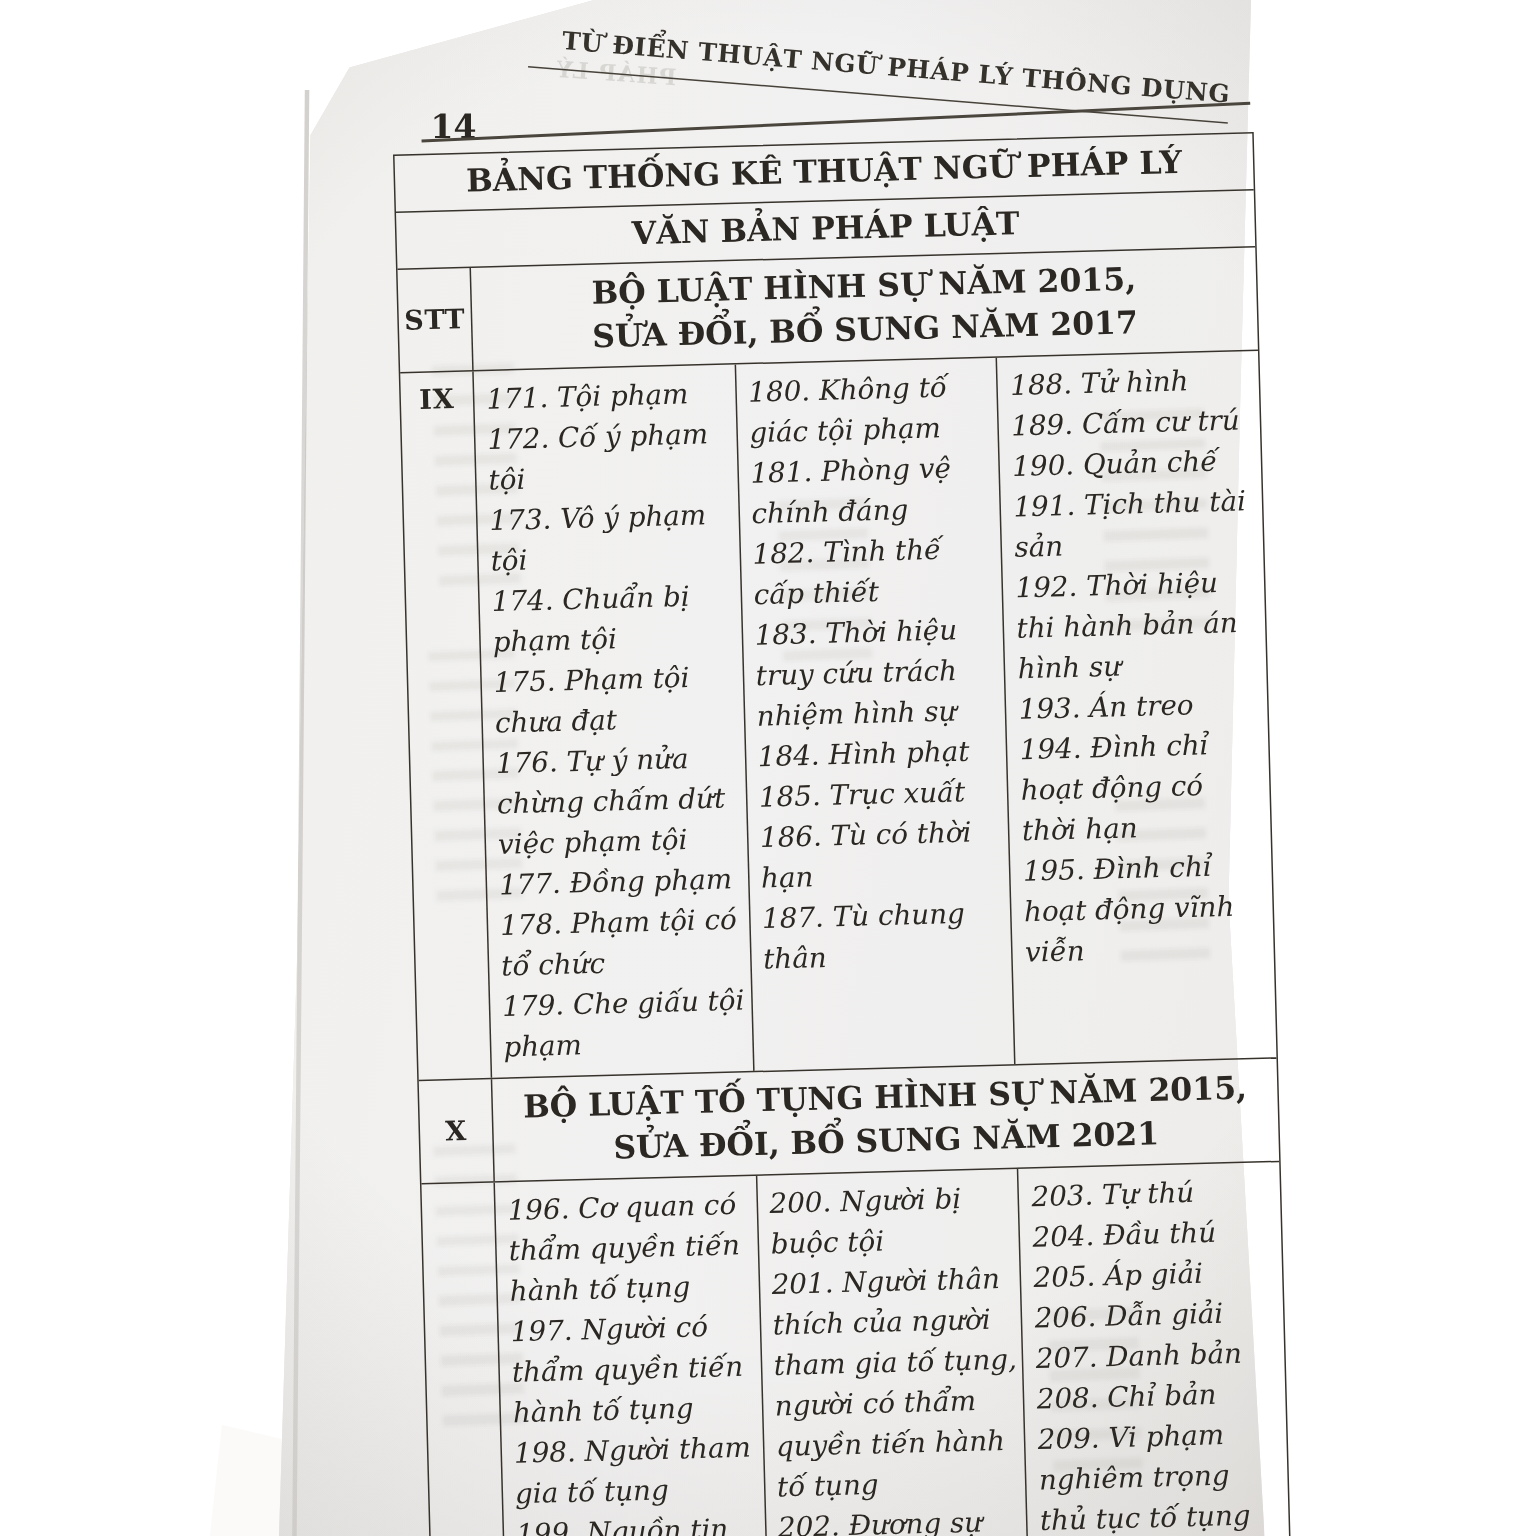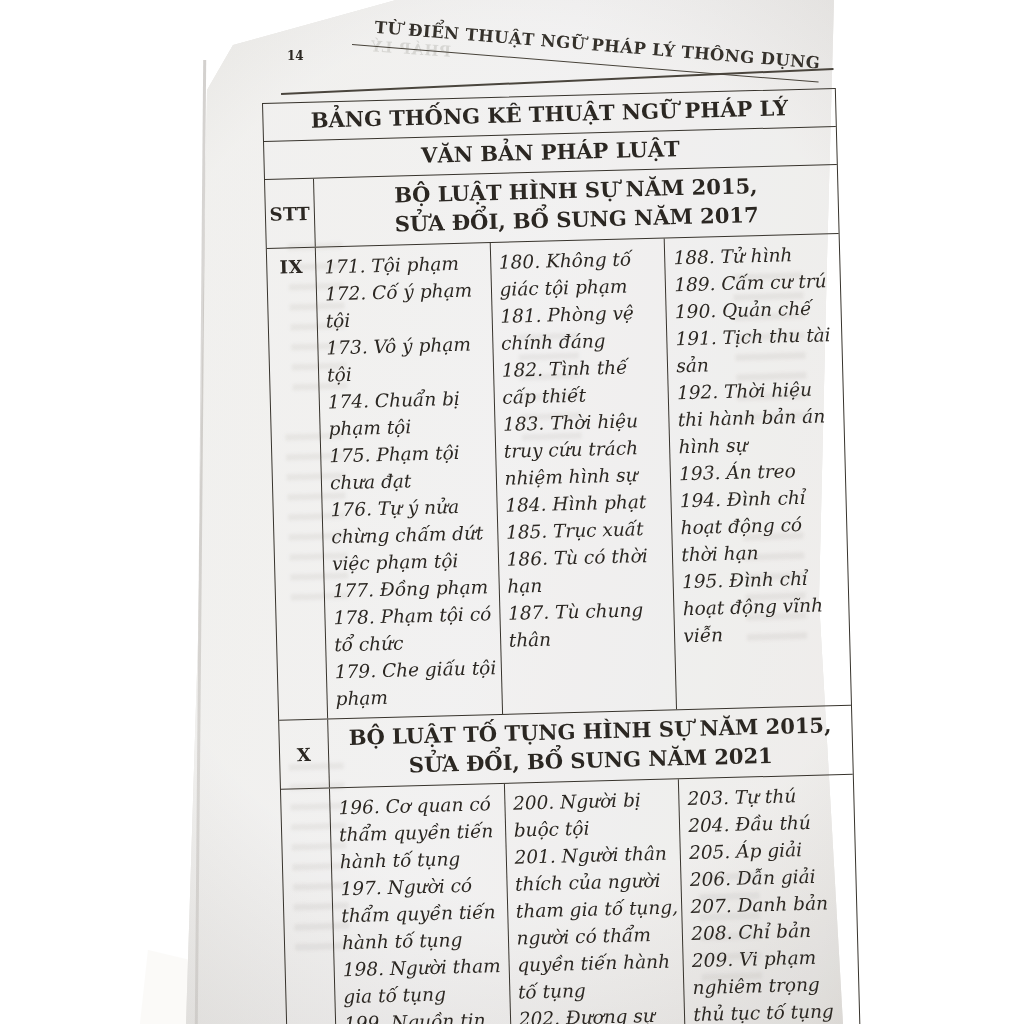--- a/index.html
+++ b/index.html
@@ -37,21 +37,21 @@
   .smudge{position:absolute;z-index:3;filter:blur(1.5px);pointer-events:none;
         background:repeating-linear-gradient(0deg, rgba(85,80,72,.075) 0 7px, transparent 7px 20px);}
   .ghost{position:absolute;z-index:3;font-weight:bold;font-size:15px;letter-spacing:1px;
         color:rgba(70,64,56,.15);transform:rotate(4deg) scaleX(-1);}
 
   
   .running-header{position:absolute;left:352px;top:16px;width:468px;z-index:4;
         text-align:right;font-weight:bold;font-size:16.5px;letter-spacing:.4px;color:#35312b;
         border-bottom:1.7px solid #474239;padding-bottom:9px;
         transform:rotate(4.6deg);transform-origin:left bottom;white-space:nowrap;}
-  .page-number{position:absolute;left:287px;top:49px;z-index:4;font-weight:bold;font-size:12px;}
+  .page-number{position:absolute;left:287px;top:72px;z-index:4;font-weight:bold;font-size:22px;}
   .header-rule{position:absolute;left:281px;top:93px;width:553px;height:1.7px;z-index:4;
         background:#4a453d;transform:rotate(-2.6deg);transform-origin:left top;}
 
   
   .table{position:absolute;left:262px;top:103px;width:572px;z-index:4;
         border:1.8px solid #37332c;transform:rotate(-1.5deg);transform-origin:left top;
         background:rgba(255,255,255,.06);}
   .t-row{border-top:1.6px solid #37332c;}
   .t-row:first-child{border-top:none;}
   .t-title{text-align:center;font-weight:bold;font-size:21px;line-height:26px;padding:5px 2px 6px;}

